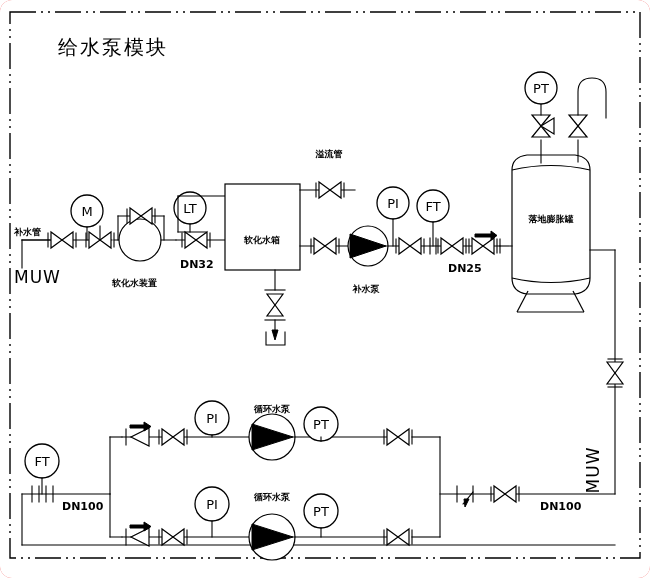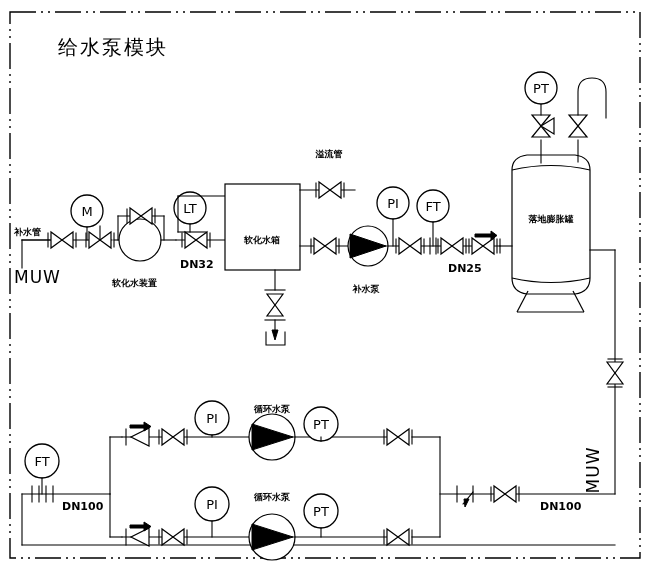--- a/index.html
+++ b/index.html
@@ -10,20 +10,21 @@
   }
   body {
     font-family: "DejaVu Sans", "Liberation Sans", sans-serif;
   }
   #canvas-wrap {
     position: relative;
     width: 650px;
     height: 578px;
     background: #ef4444;
     overflow: hidden;
+    border-radius: 12px;
   }
   svg#pid {
     display: block;
     width: 650px;
     height: 578px;
     background: #ffffff;
   }
   .ln { stroke: #000000; stroke-width: 1.1; fill: none; stroke-linecap: square; }
   .vesselline { stroke: #000000; stroke-width: 1.2; fill: none; }
   .bubble { stroke: #000000; stroke-width: 1.3; fill: #ffffff; }

